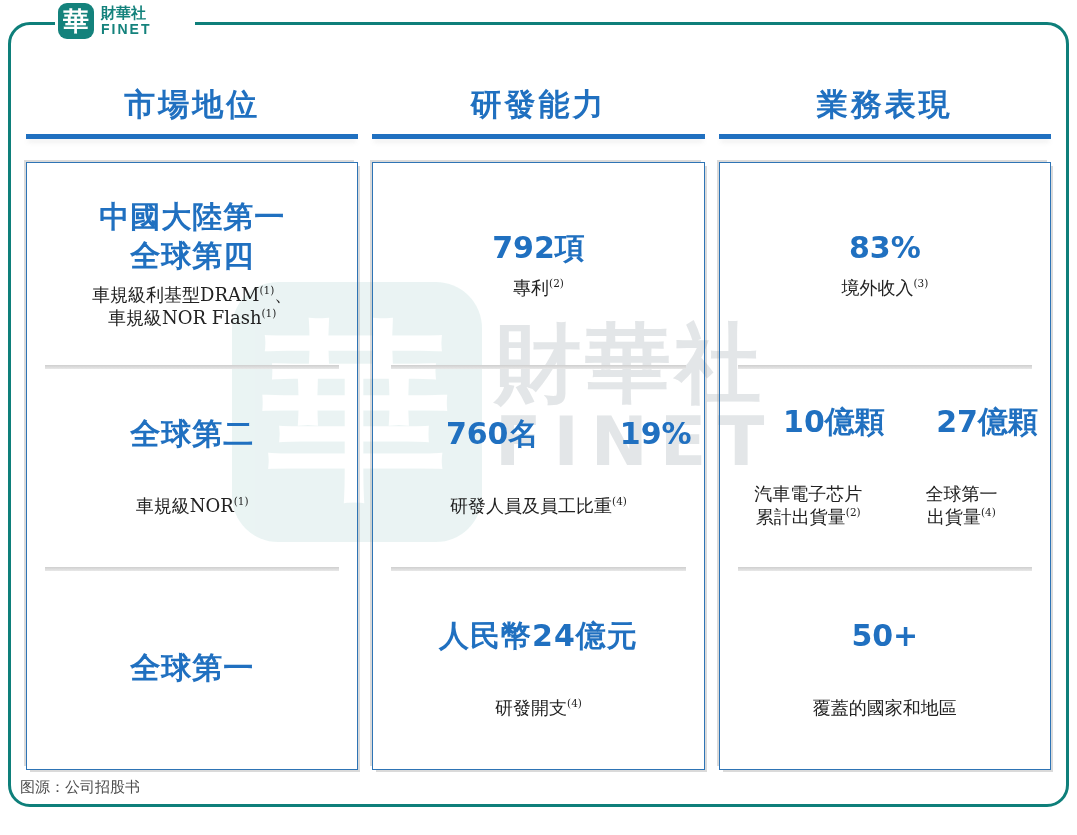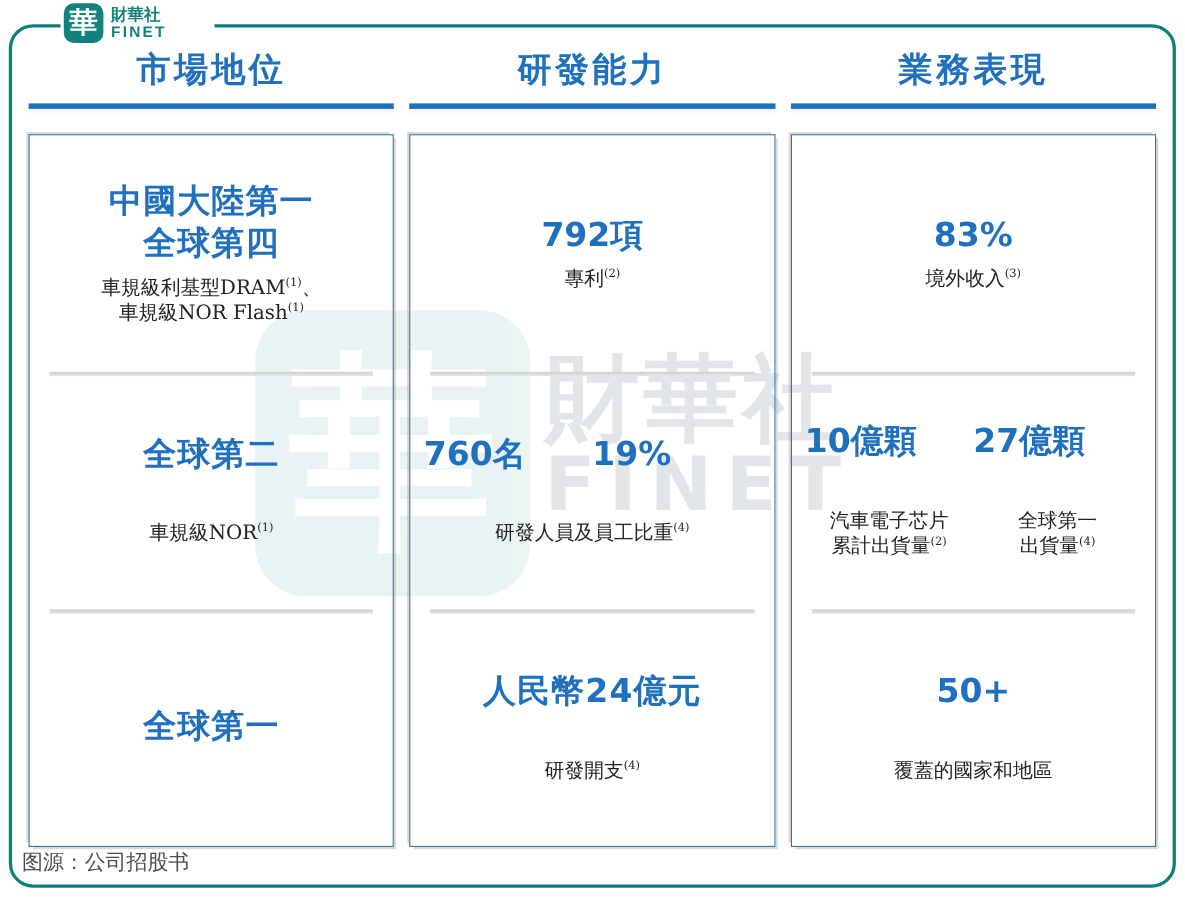--- a/index.html
+++ b/index.html
@@ -120,21 +120,21 @@
   
   #columns {
     position: absolute;
     left: 0; top: 0;
     width: 1077px; height: 835px;
     display: flex;
     z-index: 5;
     padding: 38px 22px 0 22px;
     gap: 6px;
   }
-  .column { flex: 1 1 0; display: flex; flex-direction: column; }
+  .column { flex: 1 1 0; display: flex; flex-direction: column; margin-top: 40px; }
 
   .col-header {
     height: 52px;
     text-align: center;
     color: #2070c0;
     font-size: 31px;
     font-weight: 700;
     font-family: "DejaVu Sans", "Liberation Sans", sans-serif;
     letter-spacing: 3px;
     line-height: 52px;
@@ -198,29 +198,29 @@
 
   
   .pair {
     display: flex;
     width: 100%;
     justify-content: center;
     align-items: flex-start;
   }
   .pair > div { flex: 1 1 0; text-align: center; }
   .pair-big { display: flex; width: 100%; justify-content: center; }
-  .pair-big > div { flex: 1 1 0; text-align: left; }
+  .pair-big > div { flex: 1 1 0; text-align: right; }
 
   
   #source {
     position: absolute;
     left: 20px;
     bottom: 38px;
     color: #4d4d4d;
-    font-size: 19px;
+    font-size: 15px;
     z-index: 6;
     font-family: "DejaVu Sans", "Liberation Sans", sans-serif;
   }
 </style>
 </head>
 <body>
 
 <div id="page-frame"></div>
 <div id="frame-logo-mask"></div>
 

